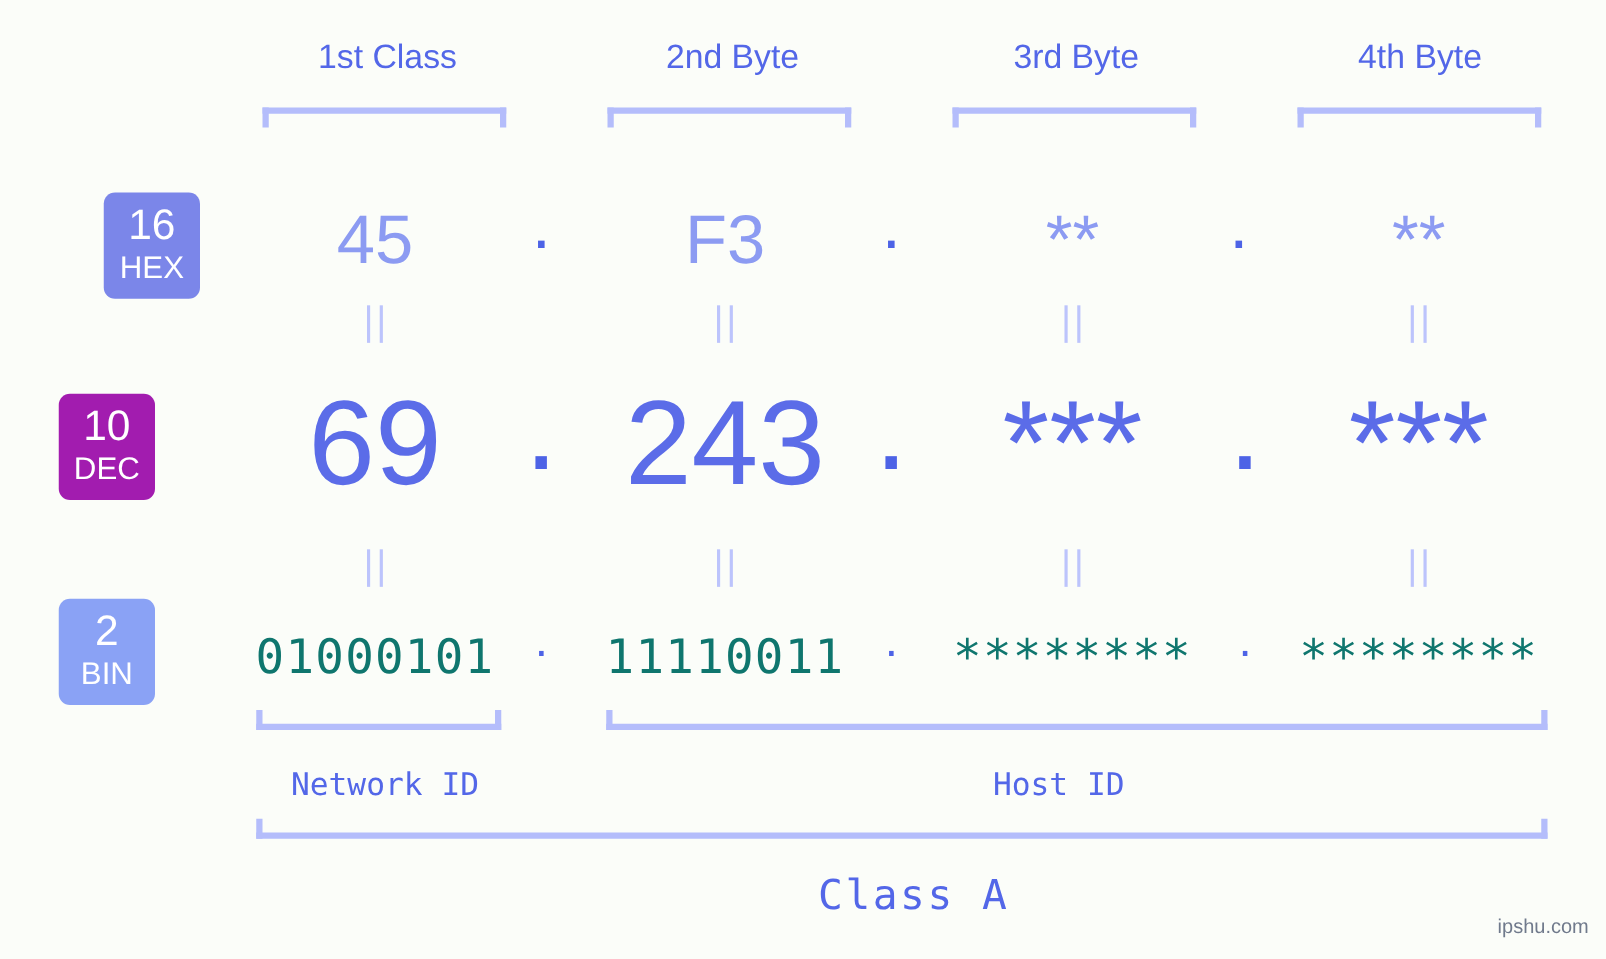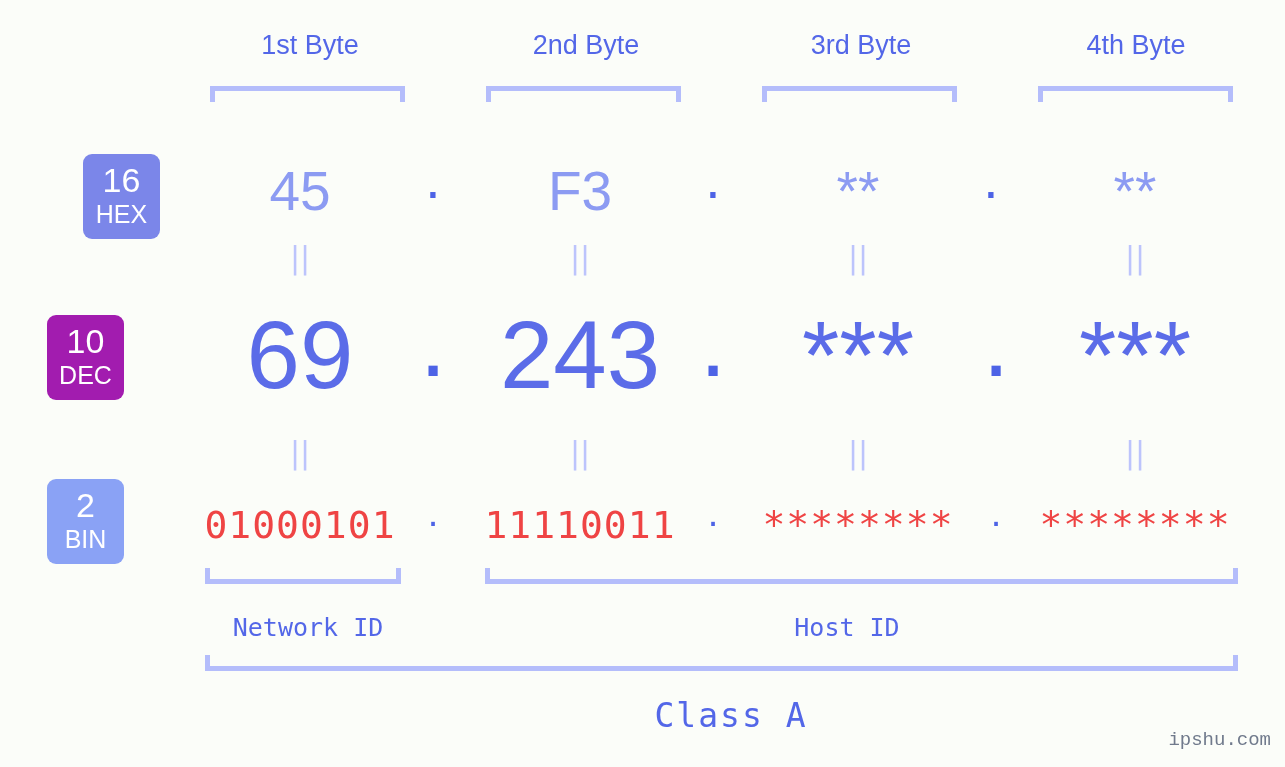--- a/index.html
+++ b/index.html
@@ -119,21 +119,21 @@
     color: #4d63e6;
     font-size: 96px;
     top: 295px;
     line-height: 1;
     text-align: center;
   }
 
   .row-bin .val {
     font-family: "DejaVu Sans Mono", monospace;
     font-size: 38px;
-    color: #ef4444;
+    color: #0f766e;
     top: 494px;
     line-height: 1;
     letter-spacing: 1px;
   }
   .row-bin .dot {
     position: absolute;
     color: #4d63e6;
     font-size: 38px;
     top: 494px;
     line-height: 1;
@@ -165,33 +165,33 @@
   .caption-class {
     font-size: 33px;
     letter-spacing: 2px;
   }
 
   
   .watermark {
     position: absolute;
     right: 14px;
     bottom: 16px;
-    font-family: Liberation Mono, monospace;
-    font-size: 19px;
+    font-family: Liberation Sans, sans-serif;
+    font-size: 16px;
     color: #707a8c;
     white-space: nowrap;
   }
 </style>
 </head>
 <body>
 
 <div id="stage">
 
   <div class="byte-label" style="left:210px;width:200px">
-    <span>1st Byte</span>
+    <span>1st Class</span>
   </div>
   <div class="byte-label" style="left:486px;width:200px">
     <span>2nd Byte</span>
   </div>
   <div class="byte-label" style="left:761px;width:200px">
     <span>3rd Byte</span>
   </div>
   <div class="byte-label" style="left:1036px;width:200px">
     <span>4th Byte</span>
   </div>

